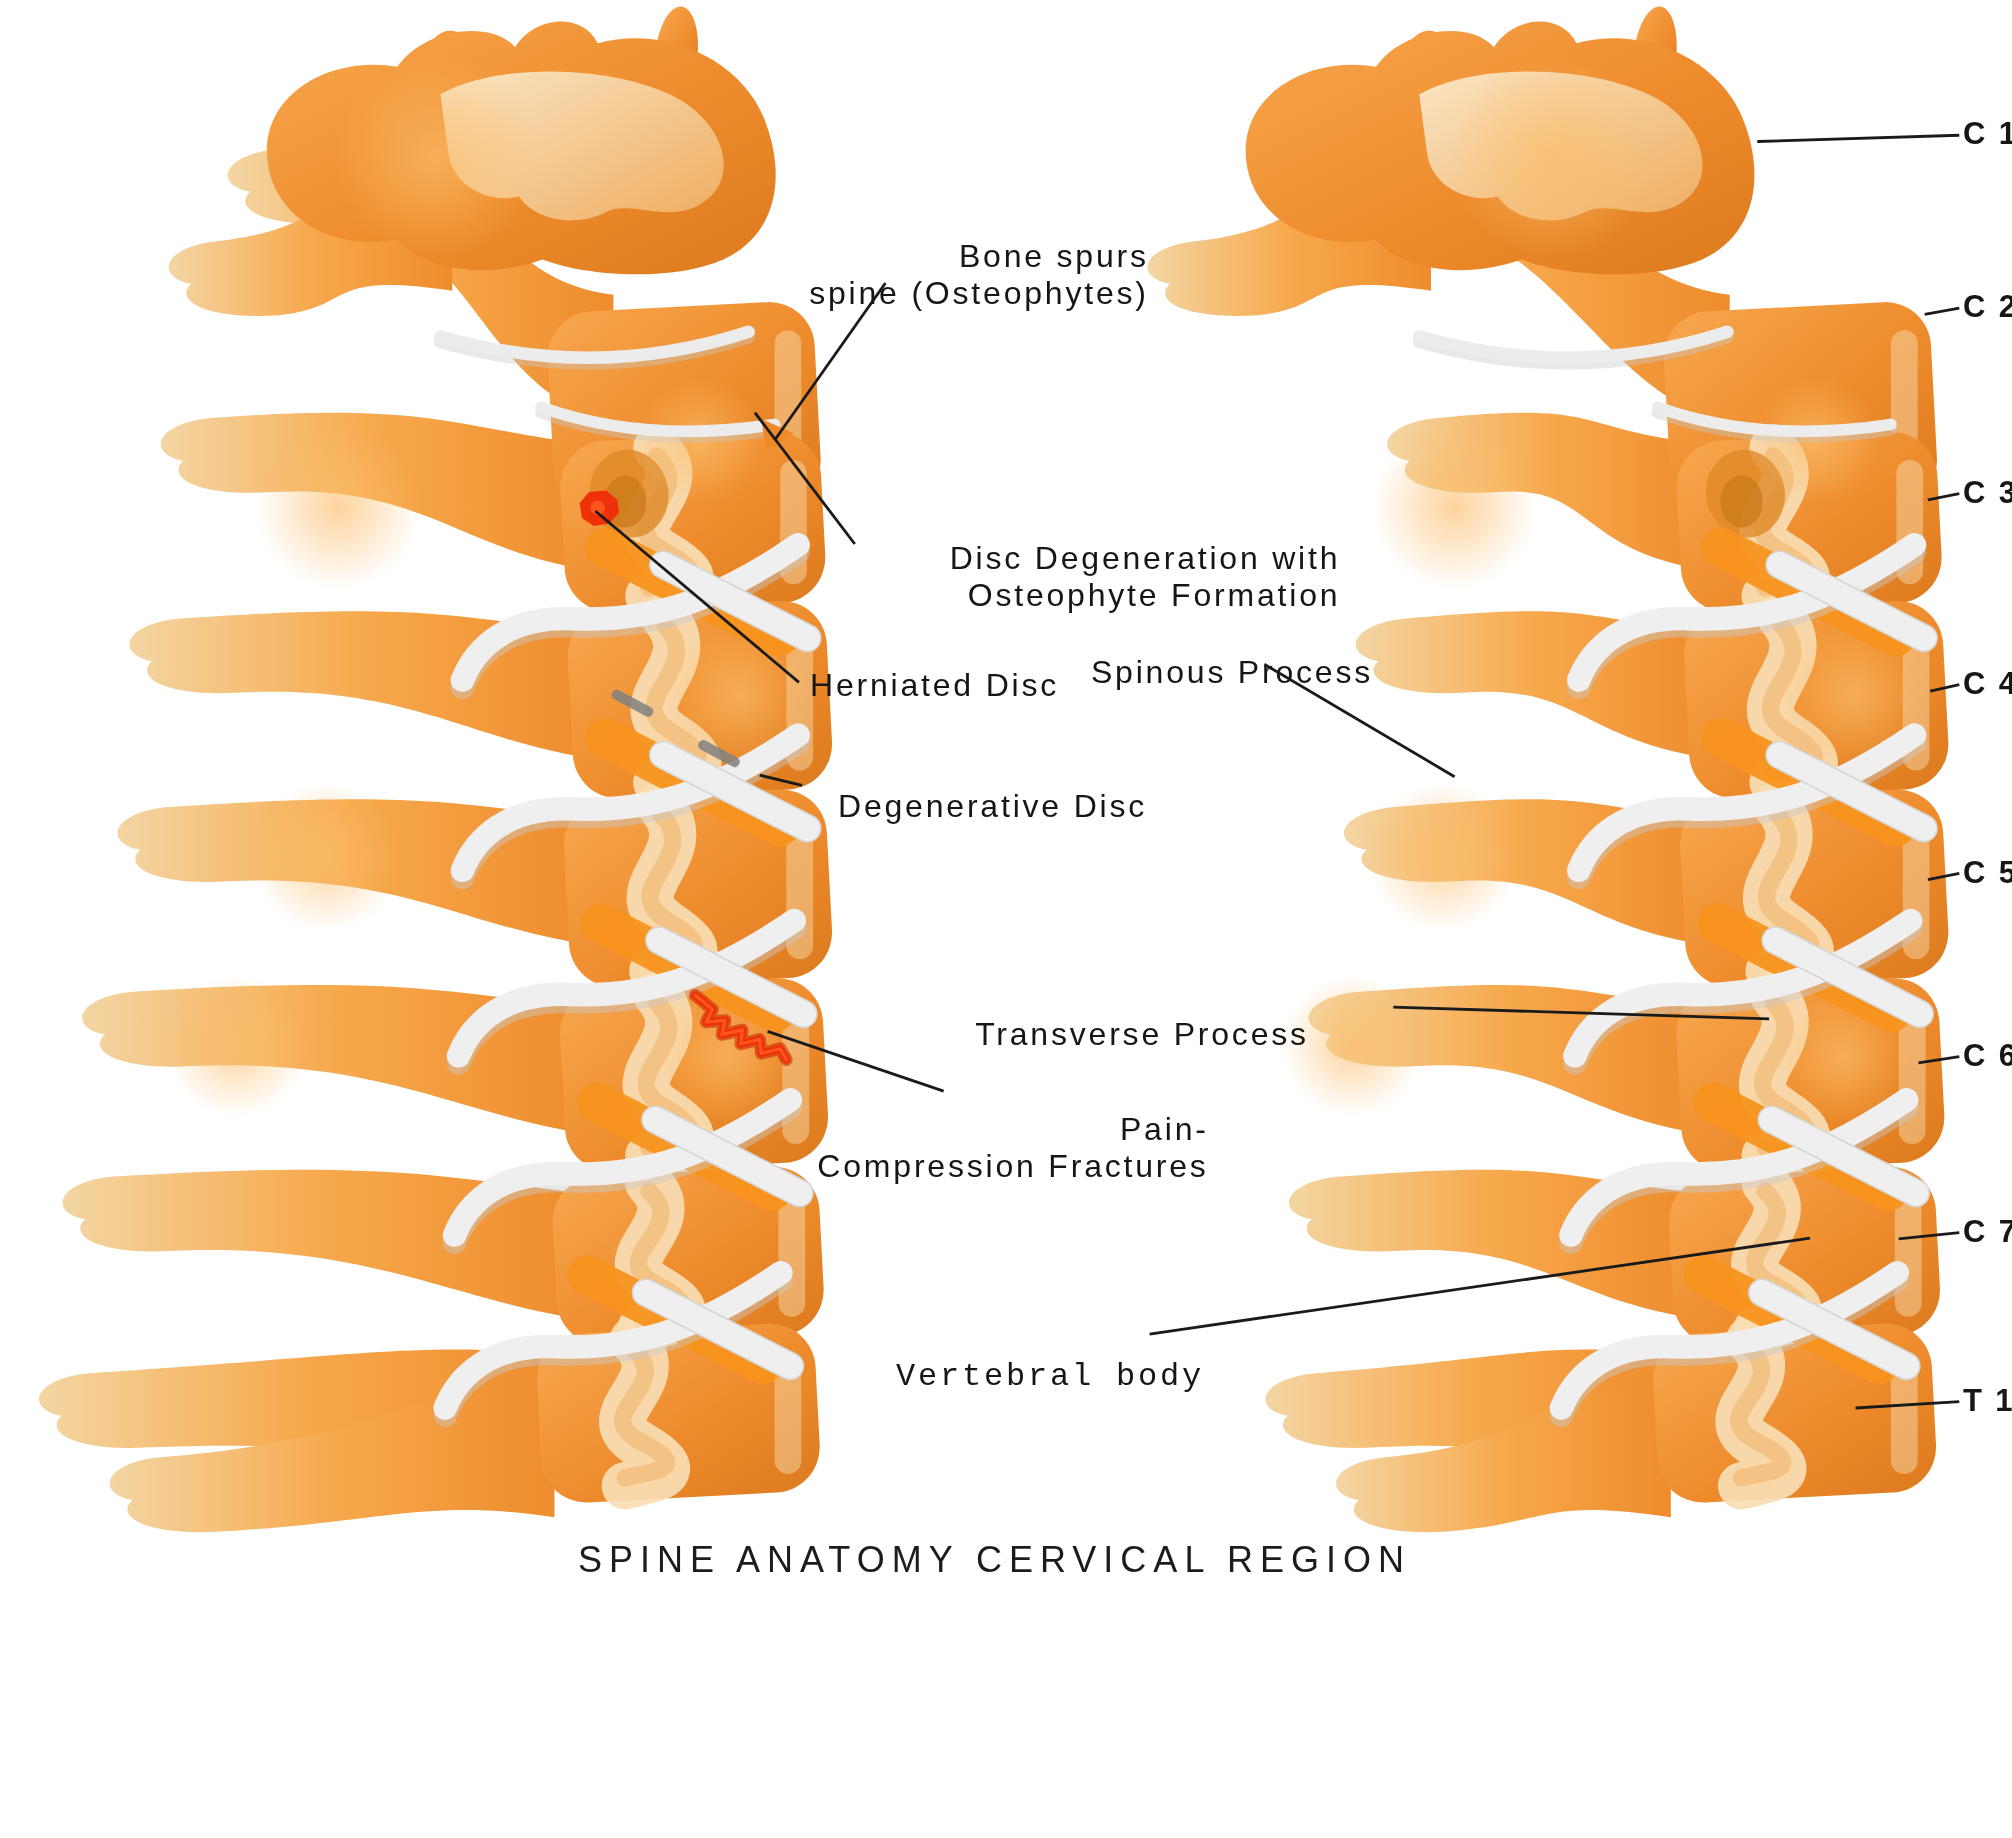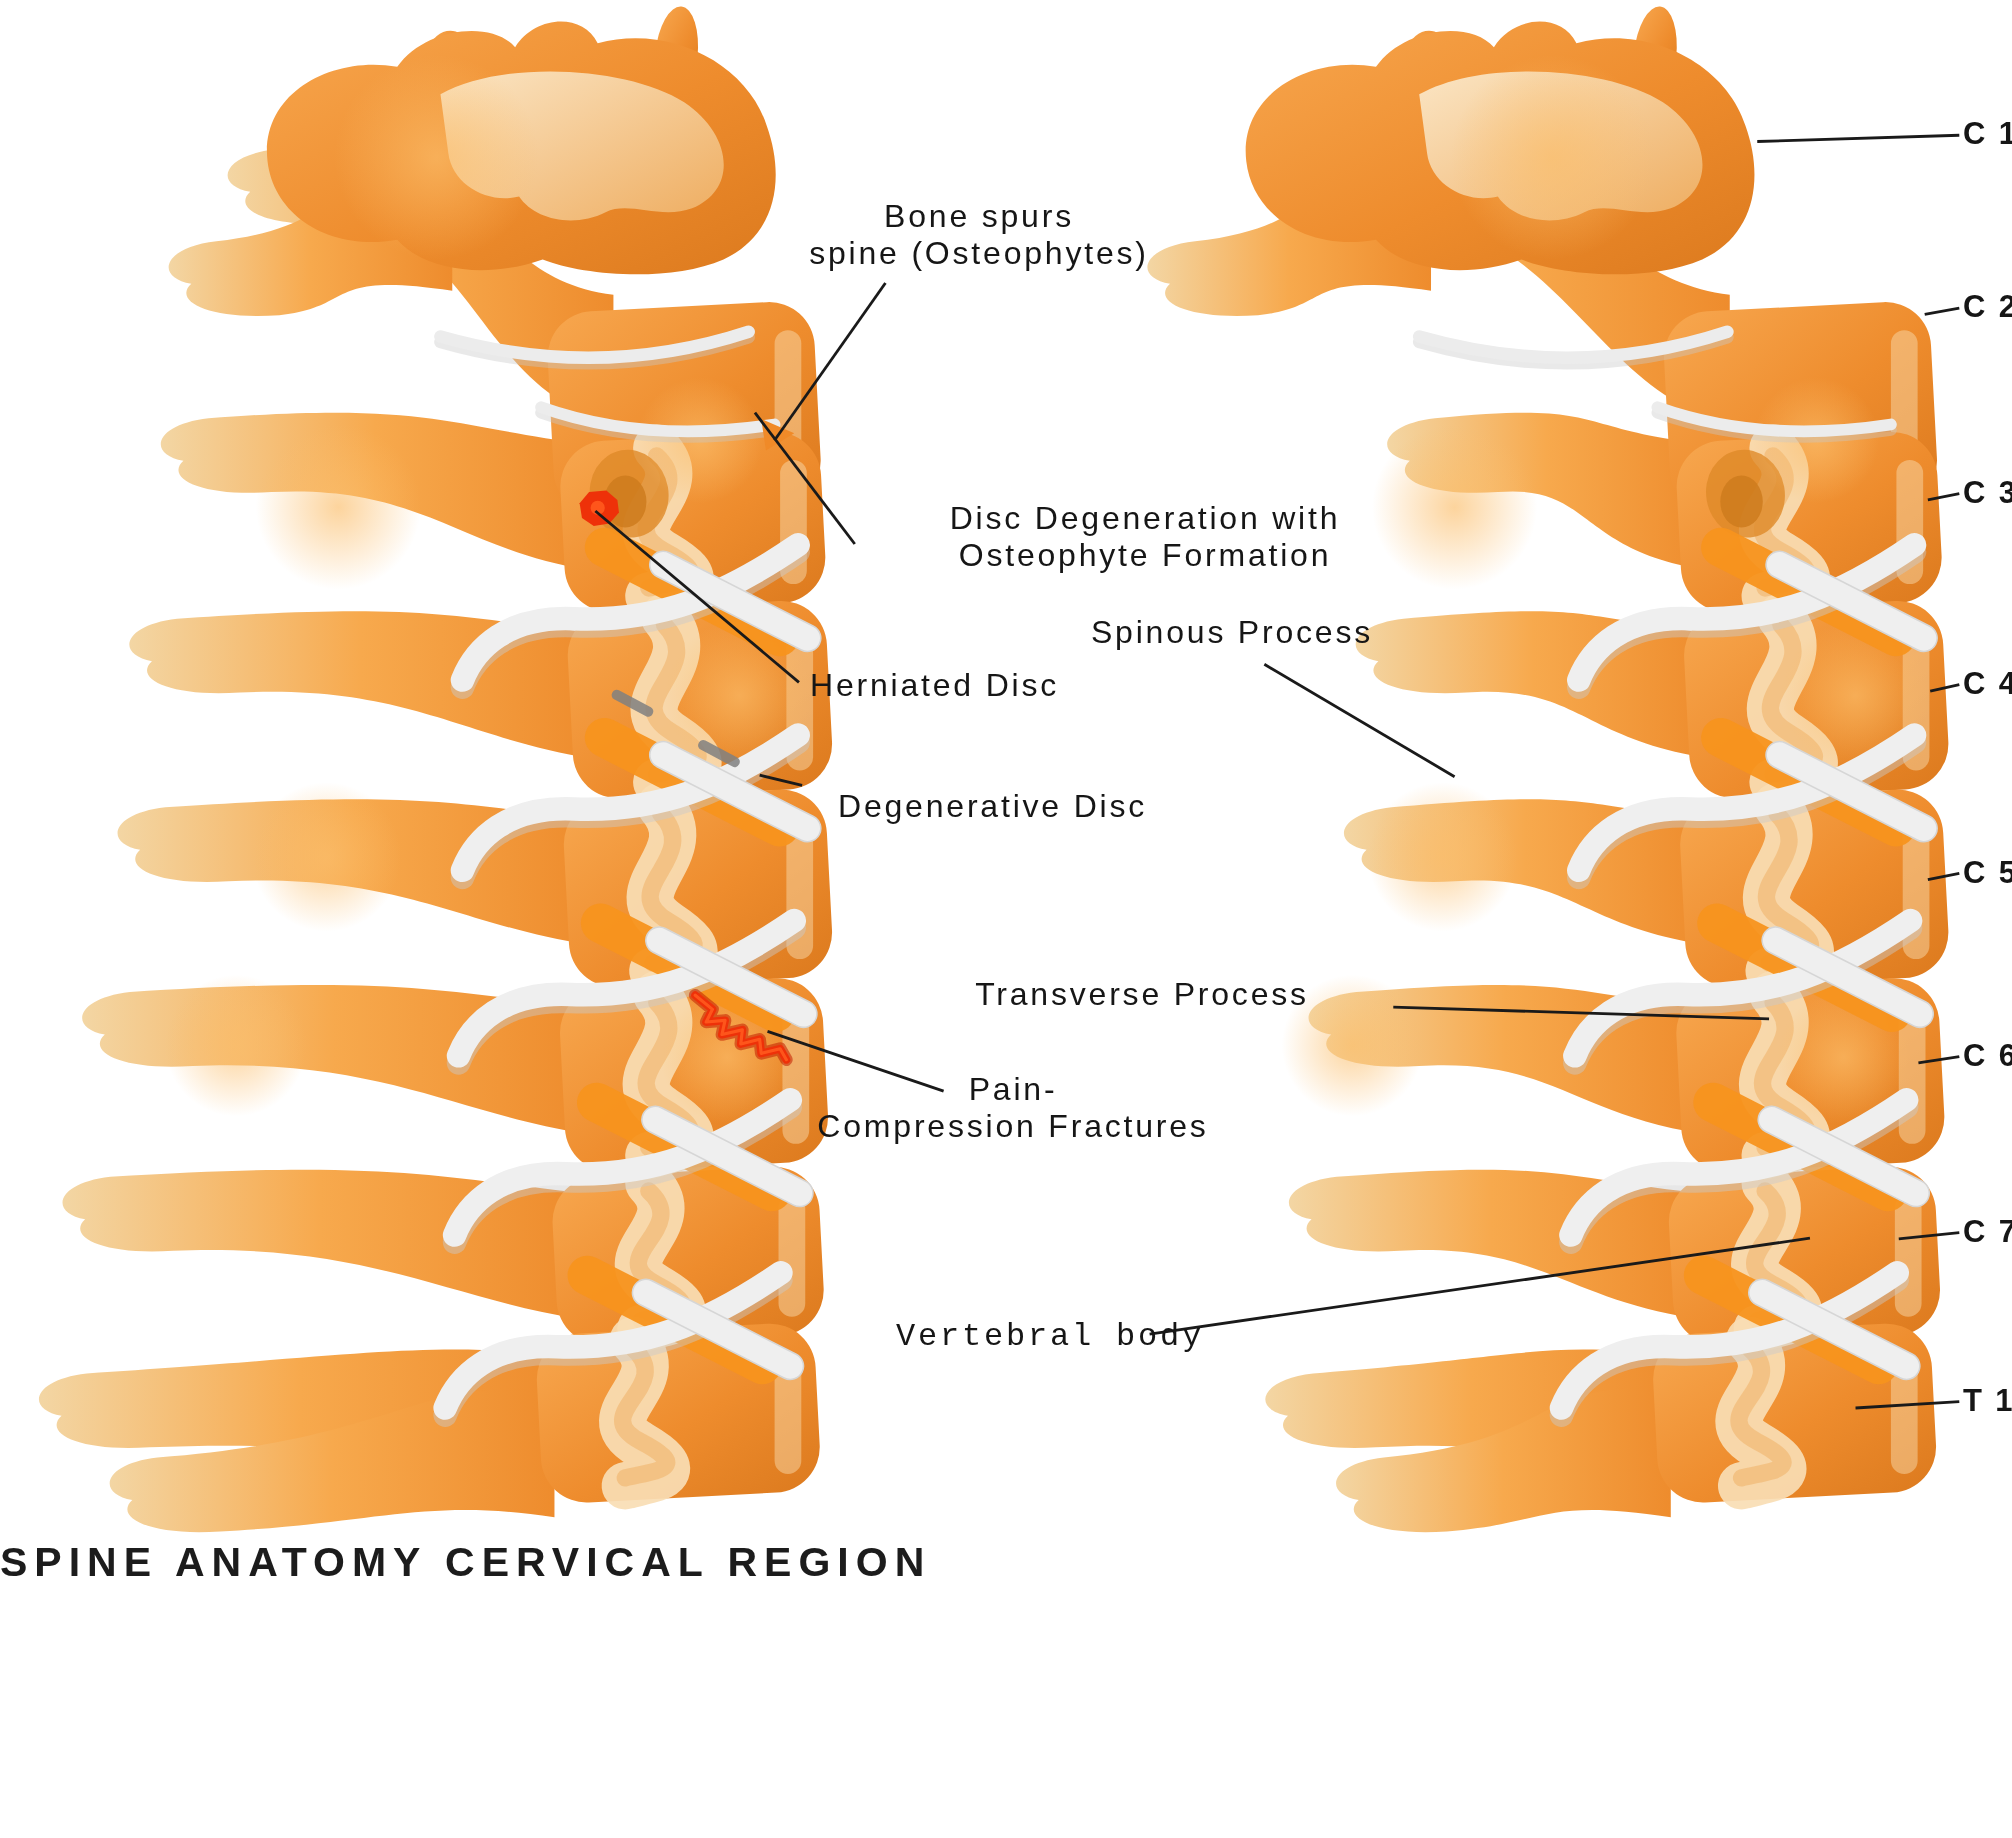--- a/index.html
+++ b/index.html
@@ -1,25 +1,25 @@
 <!DOCTYPE html>
 <html style="font-size:12.6px"><head>
 <meta charset="utf-8">
 <style>
   html,body{margin:0;padding:0;background:#ffffff;}
   #canvas{position:relative;width:2013px;height:1838px;background:#ffffff;overflow:hidden;
           font-family:"Liberation Sans", sans-serif;}
   #spine-svg{position:absolute;left:0;top:0;width:2013px;height:1838px;}
   .ann{position:absolute;color:#161616;font-size:32px;line-height:37px;letter-spacing:2.8px;
        white-space:nowrap;font-weight:400;}
-  .ann.center{transform:translateX(-50%);text-align:center;}
+  .ann.center{transform:translateX(-50%);text-align:right;margin-top:40px;}
   .vlabel{position:absolute;color:#161616;font-size:31px;font-weight:700;letter-spacing:2.4px;
           white-space:nowrap;line-height:35px;}
-  #title{position:absolute;left:0;top:1539px;width:1989px;color:#1c1c1c;
-         font-size:41px;letter-spacing:7px;font-weight:700;white-space:nowrap;}
+  #title{position:absolute;left:0;top:1539px;width:1989px;text-align:center;color:#1c1c1c;
+         font-size:36px;letter-spacing:7px;font-weight:400;white-space:nowrap;}
 </style>
 </head>
 <body>
 
 <div id="canvas">
   <svg id="spine-svg" viewBox="0 0 2560 2338">
       <defs>
   <linearGradient id="gBody" x1="0" y1="0" x2="1" y2="1">
     <stop offset="0" stop-color="#F7A74F"></stop>
           <stop offset="0.55" stop-color="#EE8C2D"></stop>

